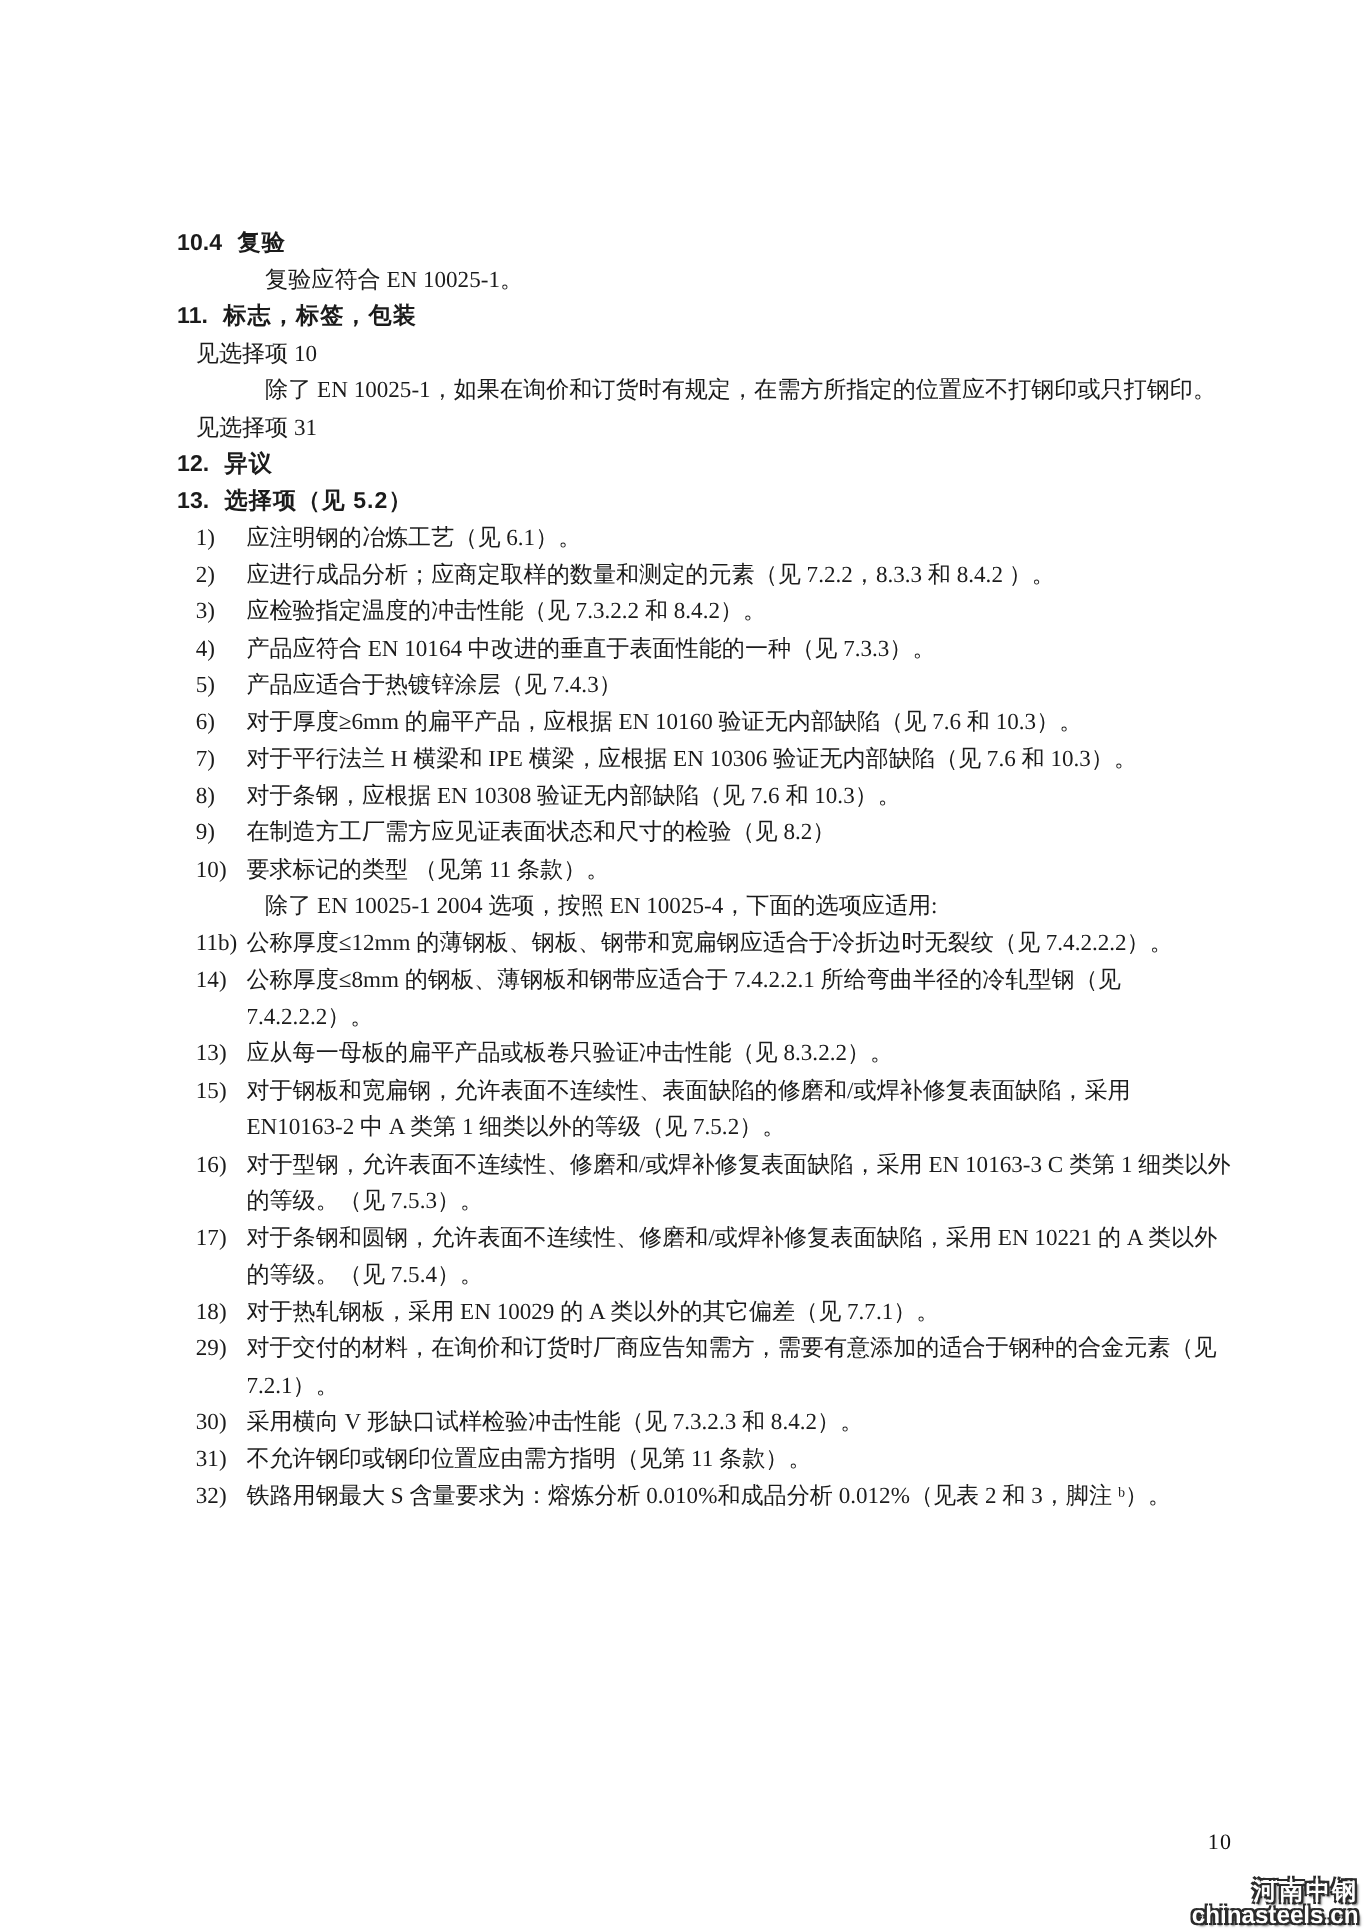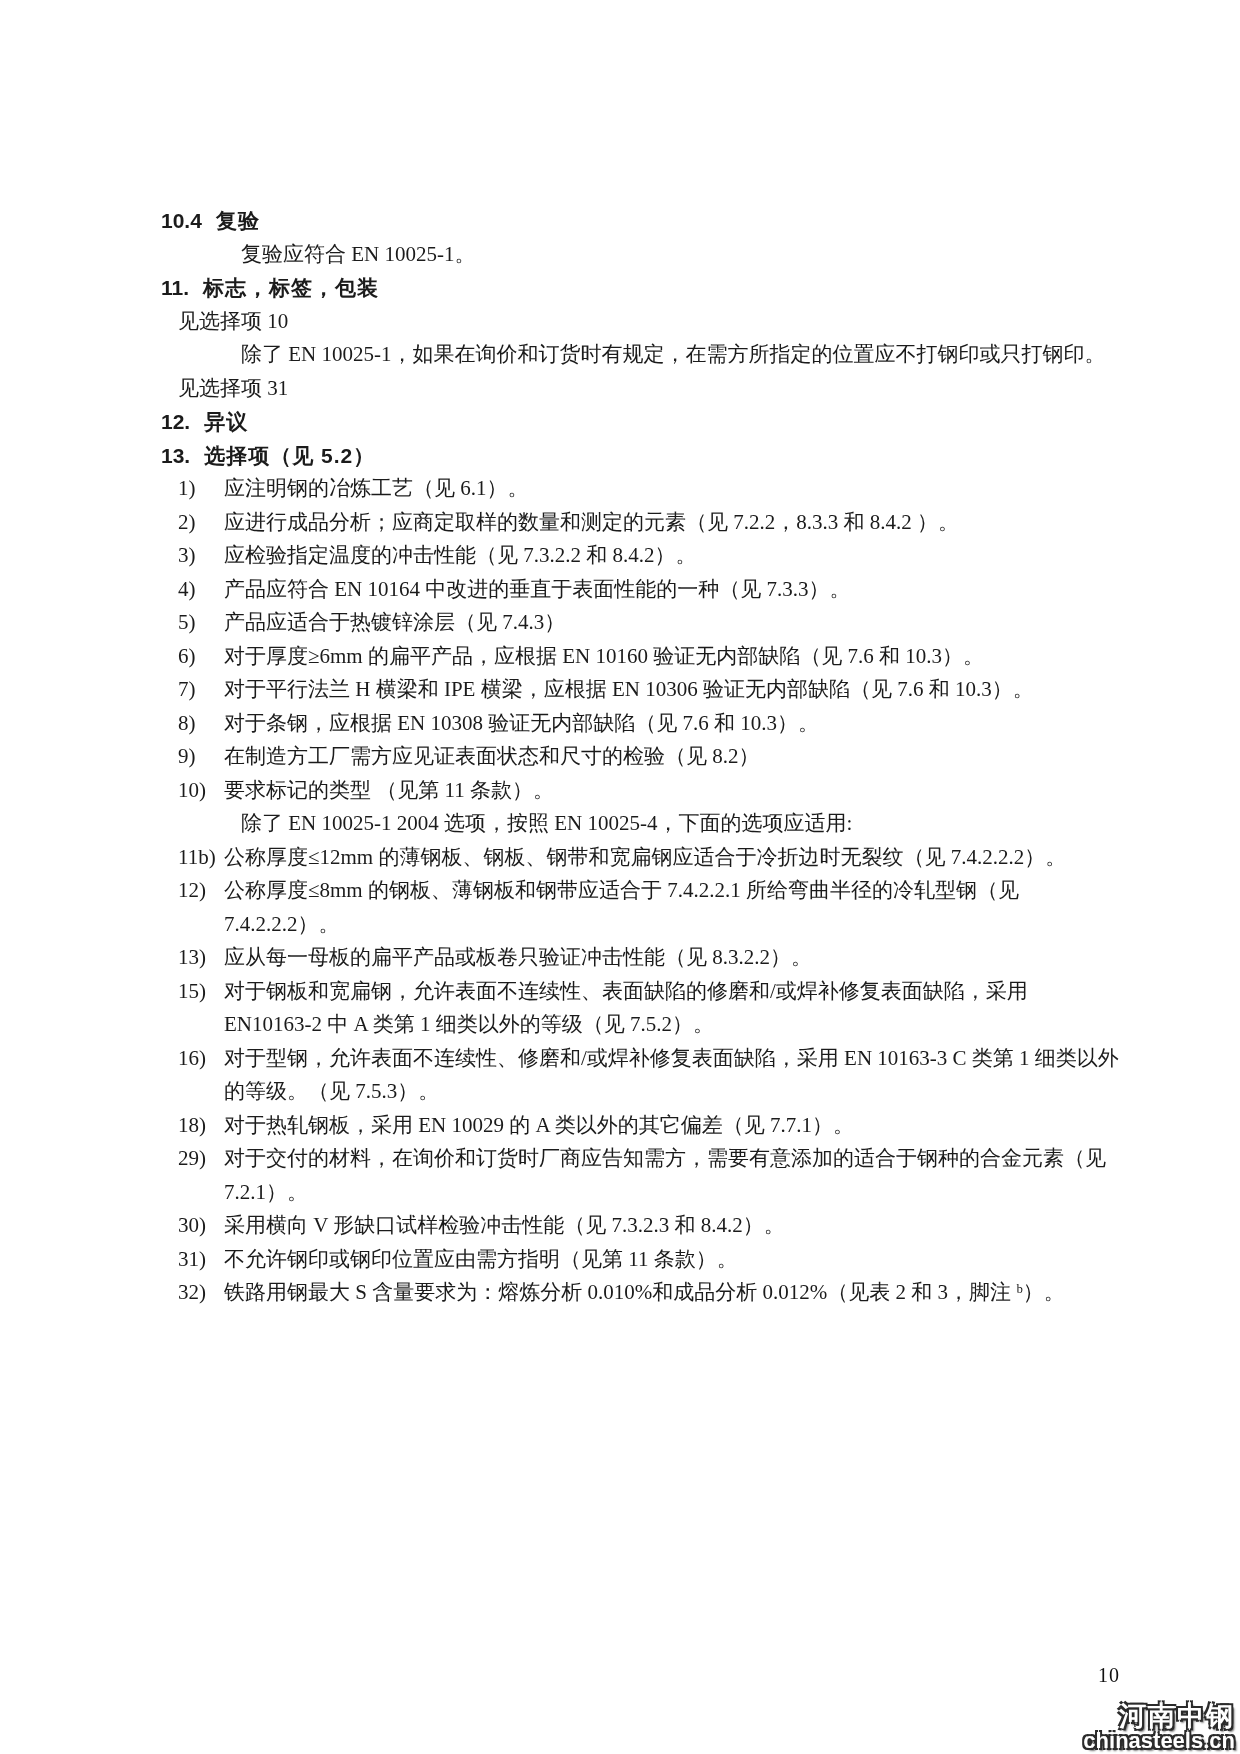--- a/index.html
+++ b/index.html
@@ -25,21 +25,21 @@
   .item .inum{flex:none;width:46px;}
   .item .itext{flex:1;}
   .page-number{
     position:absolute;left:1098px;top:1664px;
     font-size:20px;letter-spacing:1px;color:#111;
   }
   .watermark{
     position:absolute;right:5px;bottom:2px;text-align:right;line-height:1.0;
   }
   .wm-cn{
-    font-size:27px;font-weight:bold;color:#ffffff;letter-spacing:2px;
+    font-size:22px;font-weight:bold;color:#ffffff;letter-spacing:2px;
     font-family:"Liberation Sans","DejaVu Sans",sans-serif;
     text-shadow:-2px -2px 0 #2b2b2b,2px -2px 0 #2b2b2b,-2px 2px 0 #2b2b2b,
                  2px 2px 0 #2b2b2b,3px 3px 2px rgba(0,0,0,0.55);
   }
   .wm-en{
     font-size:22px;font-weight:bold;color:#ffffff;
     font-family:Liberation Sans, sans-serif;
     text-shadow:-2px -2px 0 #2b2b2b,2px -2px 0 #2b2b2b,-2px 2px 0 #2b2b2b,
                  2px 2px 0 #2b2b2b,3px 3px 2px rgba(0,0,0,0.55);
   }
@@ -108,34 +108,38 @@
       <div class="ln item">
         <span class="inum">10)</span>
         <span class="itext">要求标记的类型 （见第 11 条款）。</span>
       </div>
       <div class="ln para"><span>除了 EN 10025-1 2004 选项，按照 EN 10025-4，下面的选项应适用:</span></div>
       <div class="ln item">
         <span class="inum">11b)</span>
         <span class="itext">公称厚度≤12mm 的薄钢板、钢板、钢带和宽扁钢应适合于冷折边时无裂纹（见 7.4.2.2.2）。</span>
       </div>
       <div class="ln item">
-        <span class="inum">12)</span>
+        <span class="inum">14)</span>
         <span class="itext">公称厚度≤8mm 的钢板、薄钢板和钢带应适合于 7.4.2.2.1 所给弯曲半径的冷轧型钢（见 7.4.2.2.2）。</span>
       </div>
       <div class="ln item">
         <span class="inum">13)</span>
         <span class="itext">应从每一母板的扁平产品或板卷只验证冲击性能（见 8.3.2.2）。</span>
       </div>
       <div class="ln item">
         <span class="inum">15)</span>
         <span class="itext">对于钢板和宽扁钢，允许表面不连续性、表面缺陷的修磨和/或焊补修复表面缺陷，采用 EN10163-2 中 A 类第 1 细类以外的等级（见 7.5.2）。</span>
       </div>
       <div class="ln item">
         <span class="inum">16)</span>
         <span class="itext">对于型钢，允许表面不连续性、修磨和/或焊补修复表面缺陷，采用 EN 10163-3 C 类第 1 细类以外的等级。（见 7.5.3）。</span>
+      </div>
+      <div class="ln item">
+        <span class="inum">17)</span>
+        <span class="itext">对于条钢和圆钢，允许表面不连续性、修磨和/或焊补修复表面缺陷，采用 EN 10221 的 A 类以外的等级。（见 7.5.4）。</span>
       </div>
       <div class="ln item">
         <span class="inum">18)</span>
         <span class="itext">对于热轧钢板，采用 EN 10029 的 A 类以外的其它偏差（见 7.7.1）。</span>
       </div>
       <div class="ln item">
         <span class="inum">29)</span>
         <span class="itext">对于交付的材料，在询价和订货时厂商应告知需方，需要有意添加的适合于钢种的合金元素（见 7.2.1）。</span>
       </div>
       <div class="ln item">

